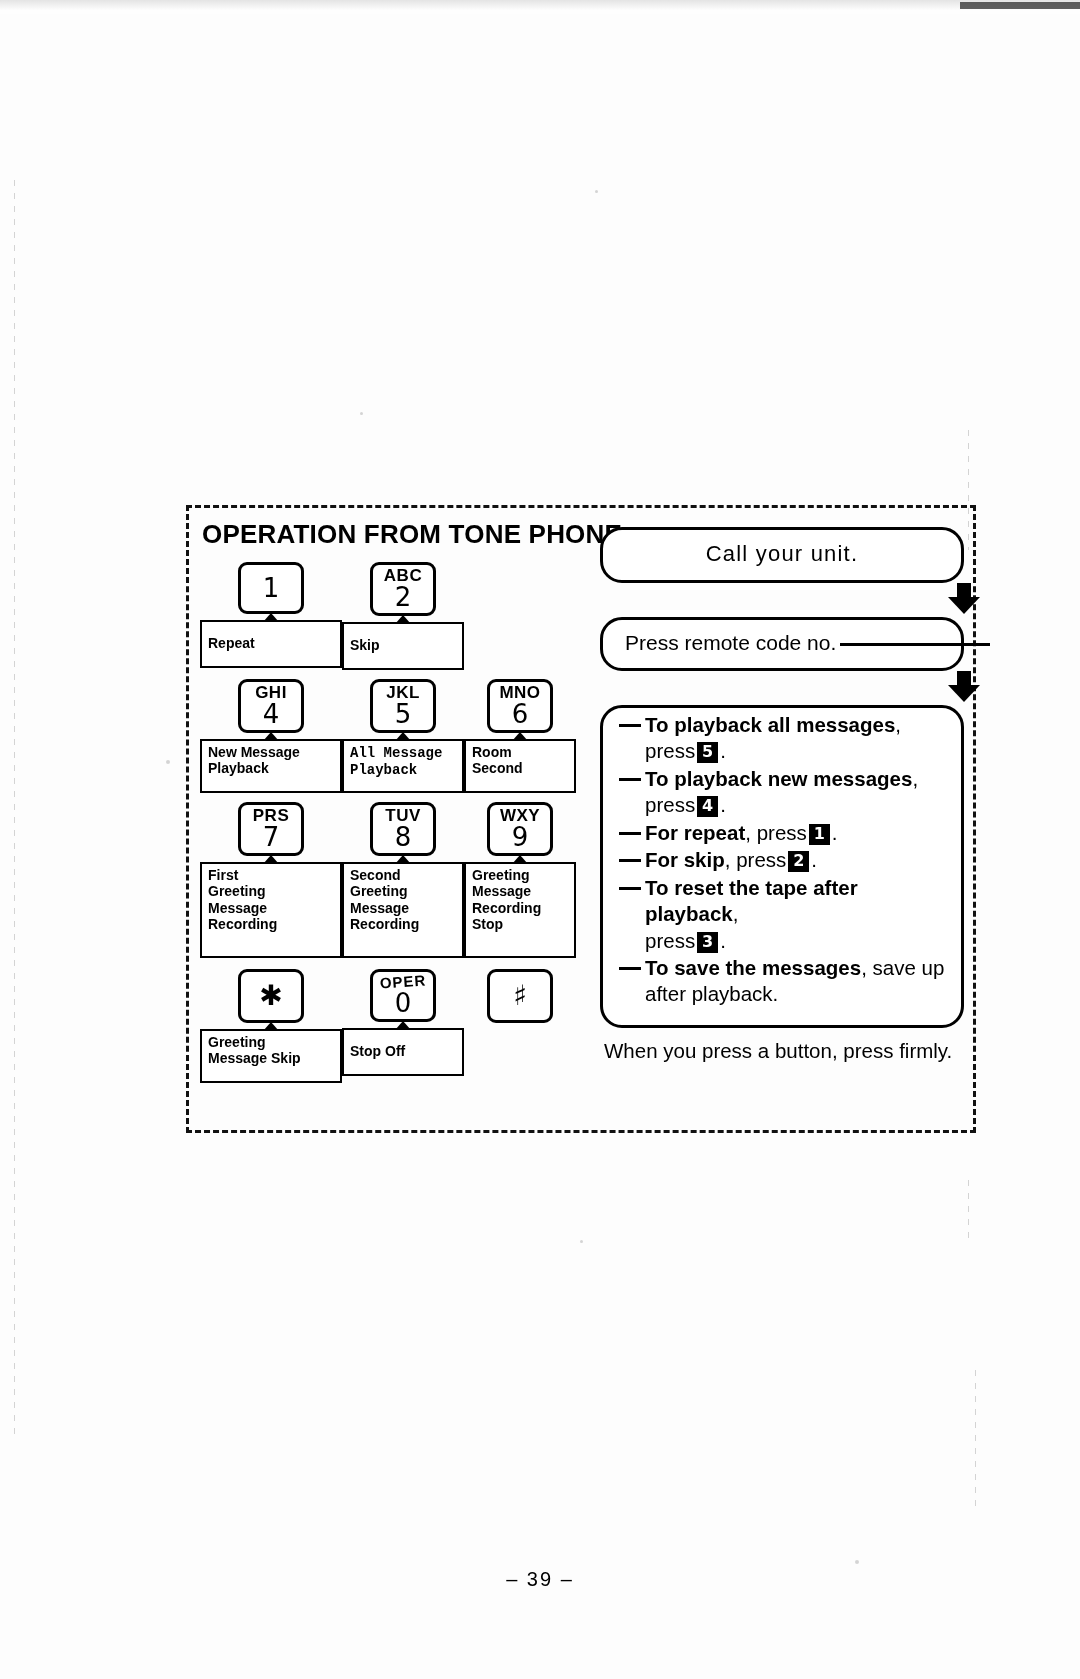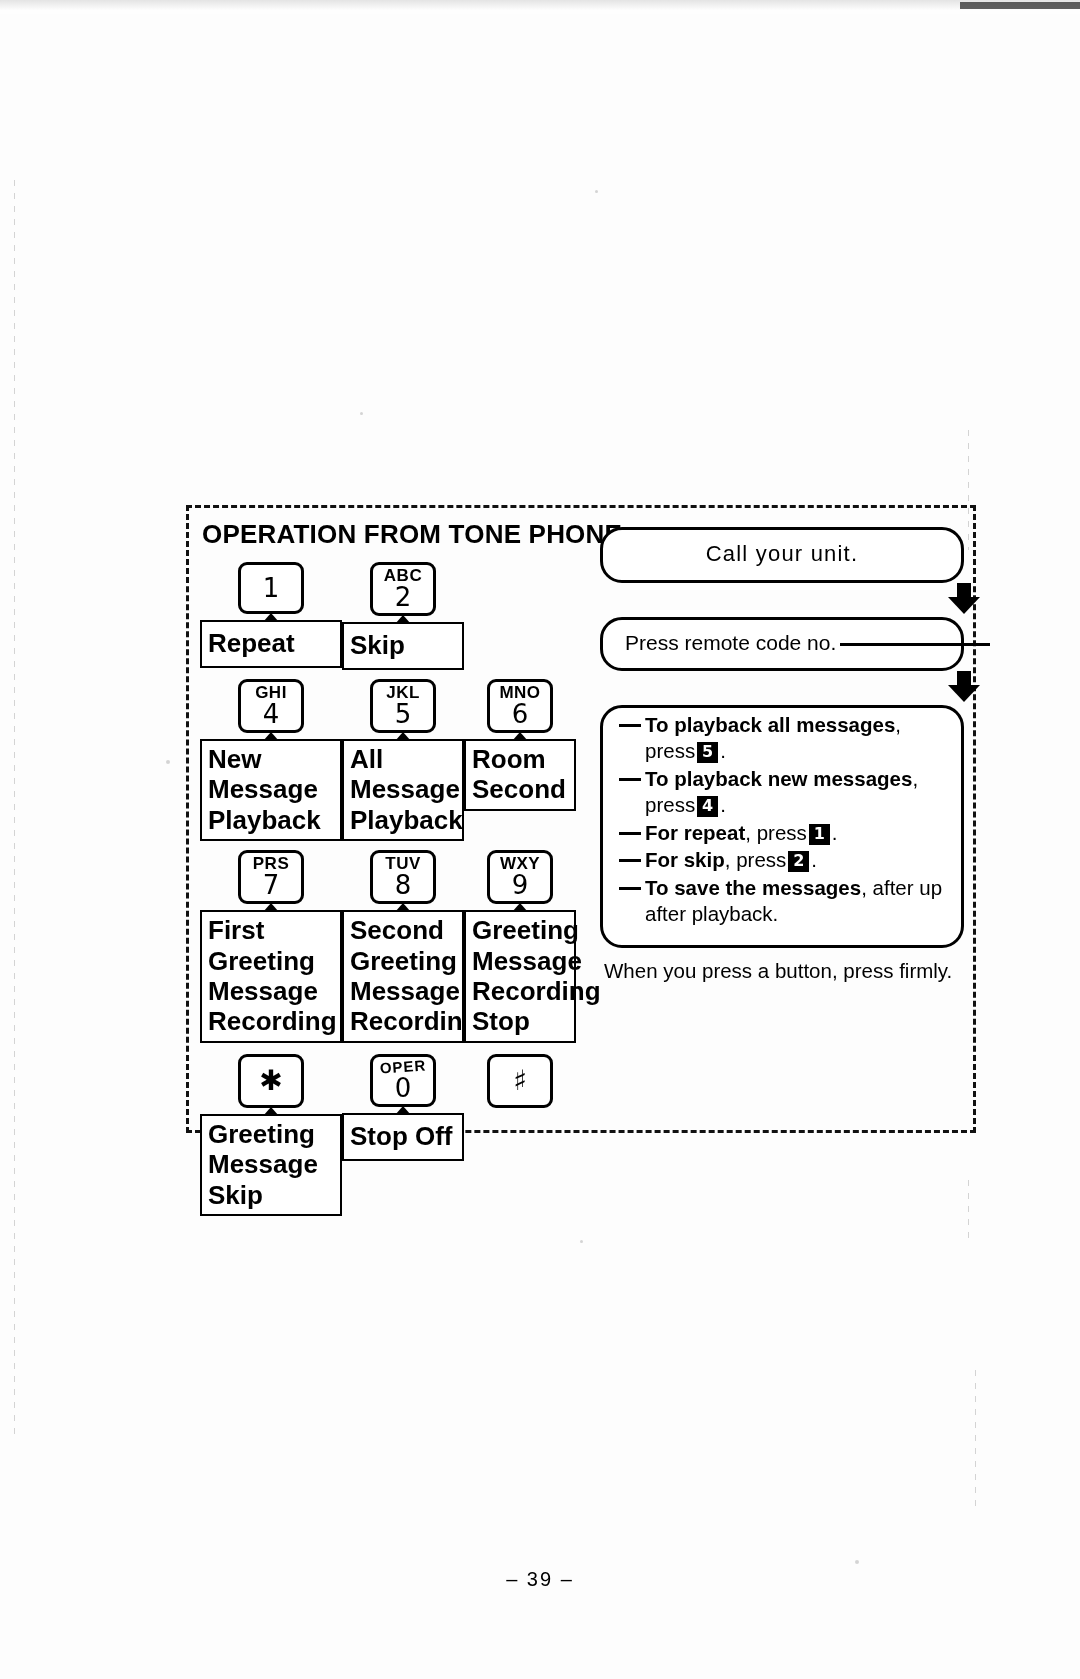--- a/index.html
+++ b/index.html
@@ -134,21 +134,21 @@
     border-right: 8px solid transparent;
     border-bottom: 9px solid #000;
     margin-top: -1px;
     position: relative;
     z-index: 3;
   }
 
   .label-box {
     border: 2px solid #000;
     background: #fff;
-    font-size: 26px;
+    font-size: 14px;
     font-weight: bold;
     line-height: 1.17;
     padding: 3px 5px 4px 6px;
     box-sizing: border-box;
     margin-top: -2px;
     text-align: left;
     align-self: stretch;
     position: relative;
     z-index: 1;
   }
@@ -324,21 +324,21 @@
 Playback</span>
       </div>
     </div>
     <div class="cellwrap">
       <div class="key">
         <span class="letters">JKL</span>
         <span class="digit">5</span>
       </div>
       <div class="arrow"></div>
       <div class="label-box tall-2">
-        <span style="white-space:pre-line;">All Message
+        <span style="white-space:pre-line;font-family:Liberation Mono, monospace;">All Message
 Playback</span>
       </div>
     </div>
     <div class="cellwrap">
       <div class="key">
         <span class="letters">MNO</span>
         <span class="digit">6</span>
       </div>
       <div class="arrow"></div>
       <div class="label-box tall-2">
@@ -462,25 +462,30 @@
         <b>For repeat</b><span class="norm">,</span>
         <span class="norm">press</span><span class="keycap">1</span><span class="norm">.</span>
       </li>
 
       <li>
         <span class="dash"></span>
         <b>For skip</b><span class="norm">,</span>
         <span class="norm">press</span><span class="keycap">2</span><span class="norm">.</span>
       </li>
 
+      <li>
+        <span class="dash"></span>
+        <b>To reset the tape after playback</b><span class="norm">,</span><br>
+        <span class="norm">press</span><span class="keycap">3</span><span class="norm">.</span>
+      </li>
 
       <li>
         <span class="dash"></span>
         <b>To save the messages</b><span class="norm">,</span>
-        <span class="norm">after up</span><br>
+        <span class="norm">save up</span><br>
         <span class="norm">after playback.</span>
       </li>
 
     </ul>
   </div>
 
   <div class="footnote">When you press a button, press firmly.</div>
 </div>
 
 <div class="page-number">– 39 –</div>

